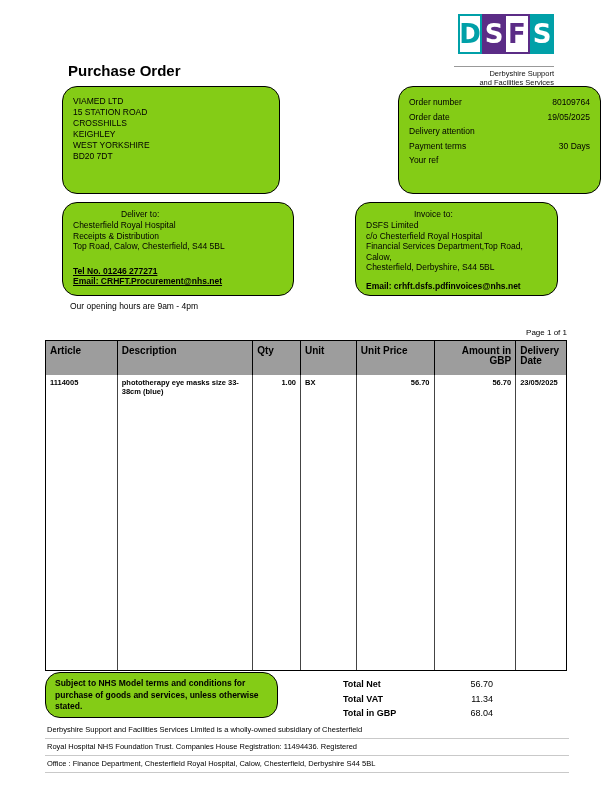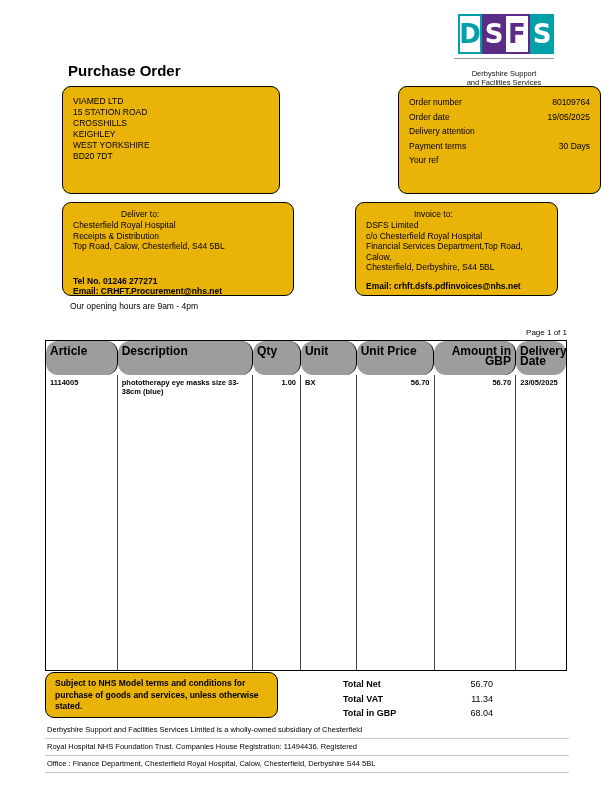--- a/index.html
+++ b/index.html
@@ -9,51 +9,51 @@
 
   
   .logo { position:absolute; top:14px; right:58px; width:100px; text-align:right; }
   .logo-boxes { display:flex; justify-content:flex-end; }
   .lb { width:24px; height:40px; display:flex; align-items:center; justify-content:center;
         font-size:26px; font-weight:bold; font-family:"DejaVu Sans", sans-serif; }
   .lb-1 { background:#fff; color:#00a0a8; border:2px solid #00a0a8; }
   .lb-2 { background:#5b2c86; color:#fff; }
   .lb-3 { background:#fff; color:#5b2c86; border:2px solid #5b2c86; border-left:none; }
   .lb-4 { background:#00a0a8; color:#fff; }
-  .logo-tagline { margin-top:4px; border-top:1px solid #999; padding-top:10px;
-                  font-size:7.5px; line-height:9px; color:#111;text-align:center; }
+  .logo-tagline { margin-top:12px; border-top:1px solid #999; padding-top:2px;
+                  font-size:7.5px; line-height:9px; color:#111; }
 
   .title { position:absolute; left:68px; top:62px; font-size:15px; font-weight:bold; }
 
-  .rbox { position:absolute; border:1.5px solid #000; border-radius:9px; background:#eab308; }
+  .rbox { position:absolute; border:1.5px solid #000; border-radius:15px; background:#84cc16; }
   .supplier-box { left:62px; top:86px; width:218px; height:108px; padding:9px 10px; }
   .supplier-box div { font-size:8.5px; line-height:11px; }
 
   .order-box { left:355px; top:86px; width:203px; height:108px; padding:8px 10px;margin-left:43px; }
   .kv { display:flex; justify-content:space-between; font-size:8.5px; line-height:14.5px; }
   .kv .v { text-align:right; }
 
   .deliver-box { left:62px; top:202px; width:232px; height:94px; padding:6px 10px; }
   .deliver-box .hd, .invoice-box .hd { font-size:8.5px; line-height:11px;margin-left:48px; }
   .deliver-box .ln, .invoice-box .ln { font-size:8.5px; line-height:10.5px; }
-  .contact { margin-top:24px; }
+  .contact { margin-top:14px;text-decoration:underline; }
   .contact div { font-size:8.5px; font-weight:bold; line-height:10.5px; }
 
   .invoice-box { left:355px; top:202px; width:203px; height:94px; padding:6px 10px; }
   .invoice-box .email { margin-top:8px; font-size:8.5px; font-weight:bold; }
 
   .notes { position:absolute; left:70px; top:300px; font-size:8.5px; line-height:12px; }
 
   .page-label { position:absolute; right:45px; top:328px; font-size:8px; }
 
   
   .po-table { position:absolute; left:45px; top:340px; width:522px; border:1px solid #000; }
   .t-row { display:flex; }
-  .t-head .c { background:#9d9d9d; font-weight:bold; font-size:12px; line-height:10px;
-               padding:5px 4px; min-height:34px; border-right:1px solid #000;border-radius:12px; }
+  .t-head .c { background:#9d9d9d; font-weight:bold; font-size:10px; line-height:10px;
+               padding:5px 4px; min-height:34px; border-right:1px solid #000; }
   .t-head .c:last-child { border-right:none; }
   .t-body .c { font-size:7.5px; font-weight:bold; line-height:9px; padding:3px 4px;
                height:295px; border-right:1px solid #444; }
   .t-body .c:last-child { border-right:none; }
   .c0 { width:72px; }  .c1 { width:136px; } .c2 { width:48px; }
   .c3 { width:56px; }  .c4 { width:78px; }  .c5 { width:82px; } .c6 { width:50px; }
   .t-head .c5 { text-align:right; }
   .t-body .c2, .t-body .c4, .t-body .c5 { text-align:right; }
 
   

